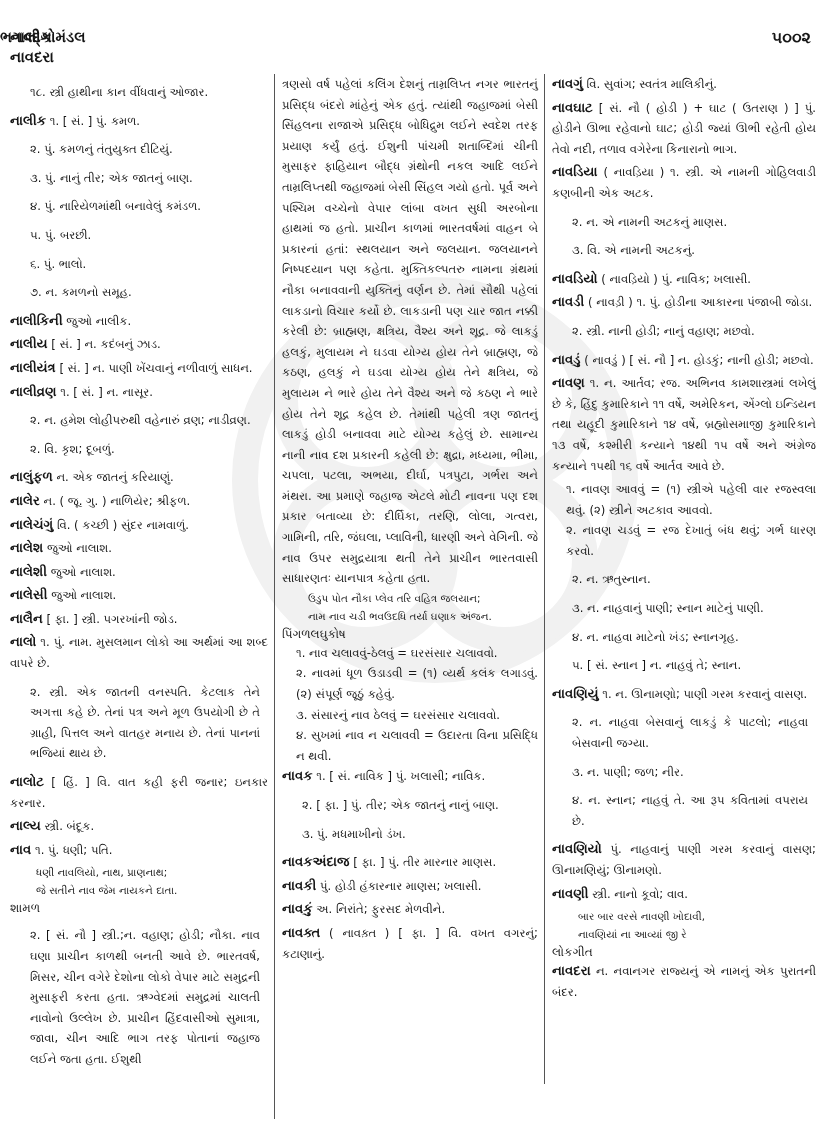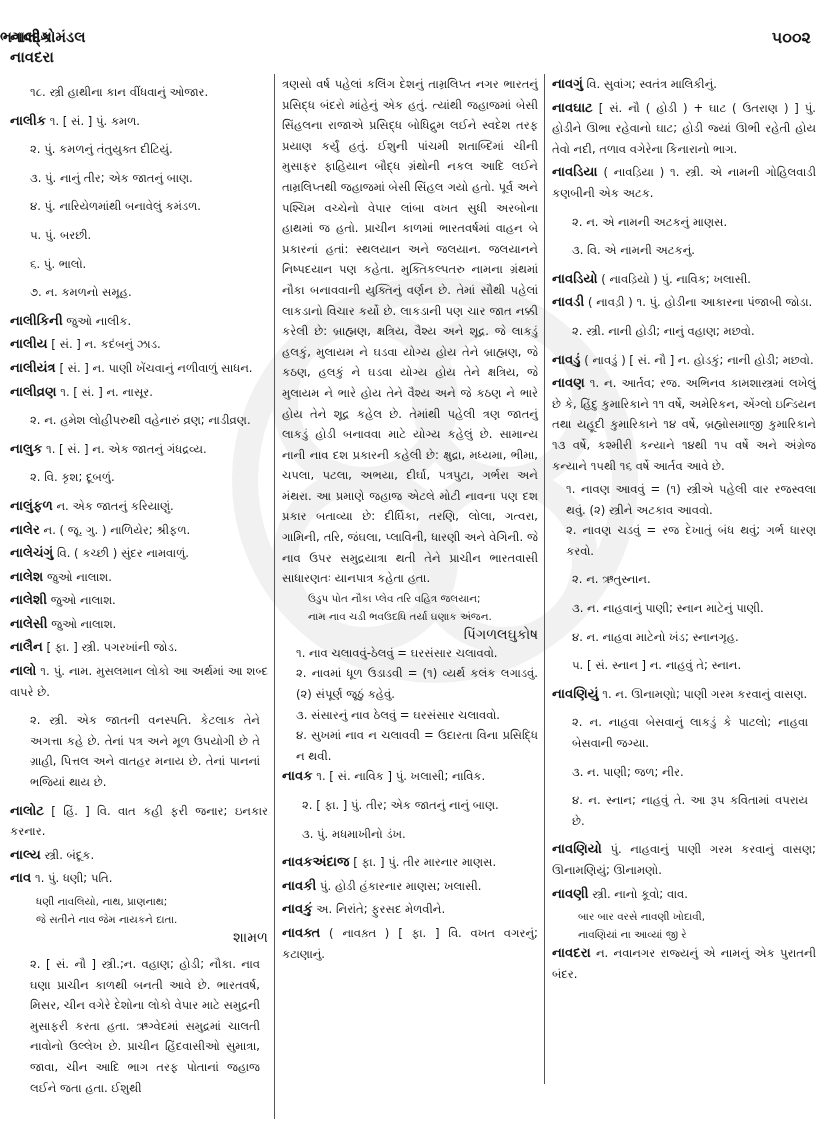--- a/index.html
+++ b/index.html
@@ -28,21 +28,21 @@
   .col.c3 { left: 552px; width: 264px; }
   .divider { position: absolute; width: 1px; background: #555; z-index: 1; }
   .divider.d1 { left: 274px; top: 74px; height: 1045px; }
   .divider.d2 { left: 544px; top: 74px; height: 1010px; }
 
   .entry { margin: 0 0 3px 0; }
   .hw { font-weight: bold; font-size: 13.2px; }
   .sense { padding-left: 12px; margin: 8px; }
   .para { margin: 0; }
   .quote { padding-left: 26px; font-size: 10.4px; line-height: 18px; margin: 0; }
-  .src { text-align: right; font-size: 14px; line-height: 18px; margin: 0; }
+  .src { text-align: left; font-size: 12px; line-height: 18px; margin: 0; }
   .idiom { padding-left: 14px; margin: 0; }
 </style>
 </head>
 <body>
 
 <svg class="watermark" viewBox="0 0 440 560">
   <g fill="none" stroke="#f1f1f1" stroke-width="26">
     <circle cx="220" cy="280" r="190"></circle>
     <circle cx="150" cy="200" r="80"></circle>
     <circle cx="290" cy="200" r="80"></circle>
@@ -68,21 +68,20 @@
     <p class="sense">૩. પું. નાનું તીર; એક જાતનું બાણ.</p>
     <p class="sense">૪. પું. નારિયેળમાંથી બનાવેલું કમંડળ.</p>
     <p class="sense">૫. પું. બરછી.</p>
     <p class="sense">૬. પું. ભાલો.</p>
     <p class="sense">૭. ન. કમળનો સમૂહ.</p>
     <p class="entry"><span class="hw">નાલીકિની</span><span> જુઓ નાલીક.</span></p>
     <p class="entry"><span class="hw">નાલીય</span><span> [ સં. ] ન. કદંબનું ઝાડ.</span></p>
     <p class="entry"><span class="hw">નાલીયંત્ર</span><span> [ સં. ] ન. પાણી ખેંચવાનું નળીવાળું સાધન.</span></p>
     <p class="entry"><span class="hw">નાલીવ્રણ</span><span> ૧. [ સં. ] ન. નાસૂર.</span></p>
     <p class="sense">૨. ન. હમેશ લોહીપરુથી વહેનારું વ્રણ; નાડીવ્રણ.</p>
-    <p class="entry"><span class="hw">નાલુક</span><span> ૧. [ સં. ] ન. એક જાતનું ગંધદ્રવ્ય.</span></p>
     <p class="sense">૨. વિ. કૃશ; દૂબળું.</p>
     <p class="entry"><span class="hw">નાલુંફળ</span><span> ન. એક જાતનું કરિયાણું.</span></p>
     <p class="entry"><span class="hw">નાલેર</span><span> ન. ( જૂ. ગુ. ) નાળિયેર; શ્રીફળ.</span></p>
     <p class="entry"><span class="hw">નાલેચંગું</span><span> વિ. ( કચ્છી ) સુંદર નામવાળું.</span></p>
     <p class="entry"><span class="hw">નાલેશ</span><span> જુઓ નાલાશ.</span></p>
     <p class="entry"><span class="hw">નાલેશી</span><span> જુઓ નાલાશ.</span></p>
     <p class="entry"><span class="hw">નાલેસી</span><span> જુઓ નાલાશ.</span></p>
     <p class="entry"><span class="hw">નાલૈન</span><span> [ ફા. ] સ્ત્રી. પગરખાંની જોડ.</span></p>
     <p class="entry"><span class="hw">નાલો</span><span> ૧. પું. નામ. મુસલમાન લોકો આ અર્થમાં આ શબ્દ વાપરે છે.</span></p>
     <p class="sense">૨. સ્ત્રી. એક જાતની વનસ્પતિ. કેટલાક તેને અગત્તા કહે છે. તેનાં પત્ર અને મૂળ ઉપયોગી છે તે ગ્રાહી, પિત્તલ અને વાતહર મનાય છે. તેનાં પાનનાં ભજિયાં થાય છે.</p>
@@ -129,14 +128,15 @@
     <p class="sense">૪. ન. નાહવા માટેનો ખંડ; સ્નાનગૃહ.</p>
     <p class="sense">૫. [ સં. સ્નાન ] ન. નાહવું તે; સ્નાન.</p>
     <p class="entry"><span class="hw">નાવણિયું</span><span> ૧. ન. ઊનામણો; પાણી ગરમ કરવાનું વાસણ.</span></p>
     <p class="sense">૨. ન. નાહવા બેસવાનું લાકડું કે પાટલો; નાહવા બેસવાની જગ્યા.</p>
     <p class="sense">૩. ન. પાણી; જળ; નીર.</p>
     <p class="sense">૪. ન. સ્નાન; નાહવું તે. આ રૂપ કવિતામાં વપરાય છે.</p>
     <p class="entry"><span class="hw">નાવણિયો</span><span> પું. નાહવાનું પાણી ગરમ કરવાનું વાસણ; ઊનામણિયું; ઊનામણો.</span></p>
     <p class="entry"><span class="hw">નાવણી</span><span> સ્ત્રી. નાનો કૂવો; વાવ.</span></p>
     <p class="quote">બાર બાર વરસે નાવણી ખોદાવી,</p>
     <p class="quote">નાવણિયાં ના આવ્યાં જી રે</p>
+    <p class="src">લોકગીત</p>
     <p class="entry"><span class="hw">નાવદરા</span><span> ન. નવાનગર રાજ્યનું એ નામનું એક પુરાતની બંદર.</span></p>
   </div>
 
 </body></html>

